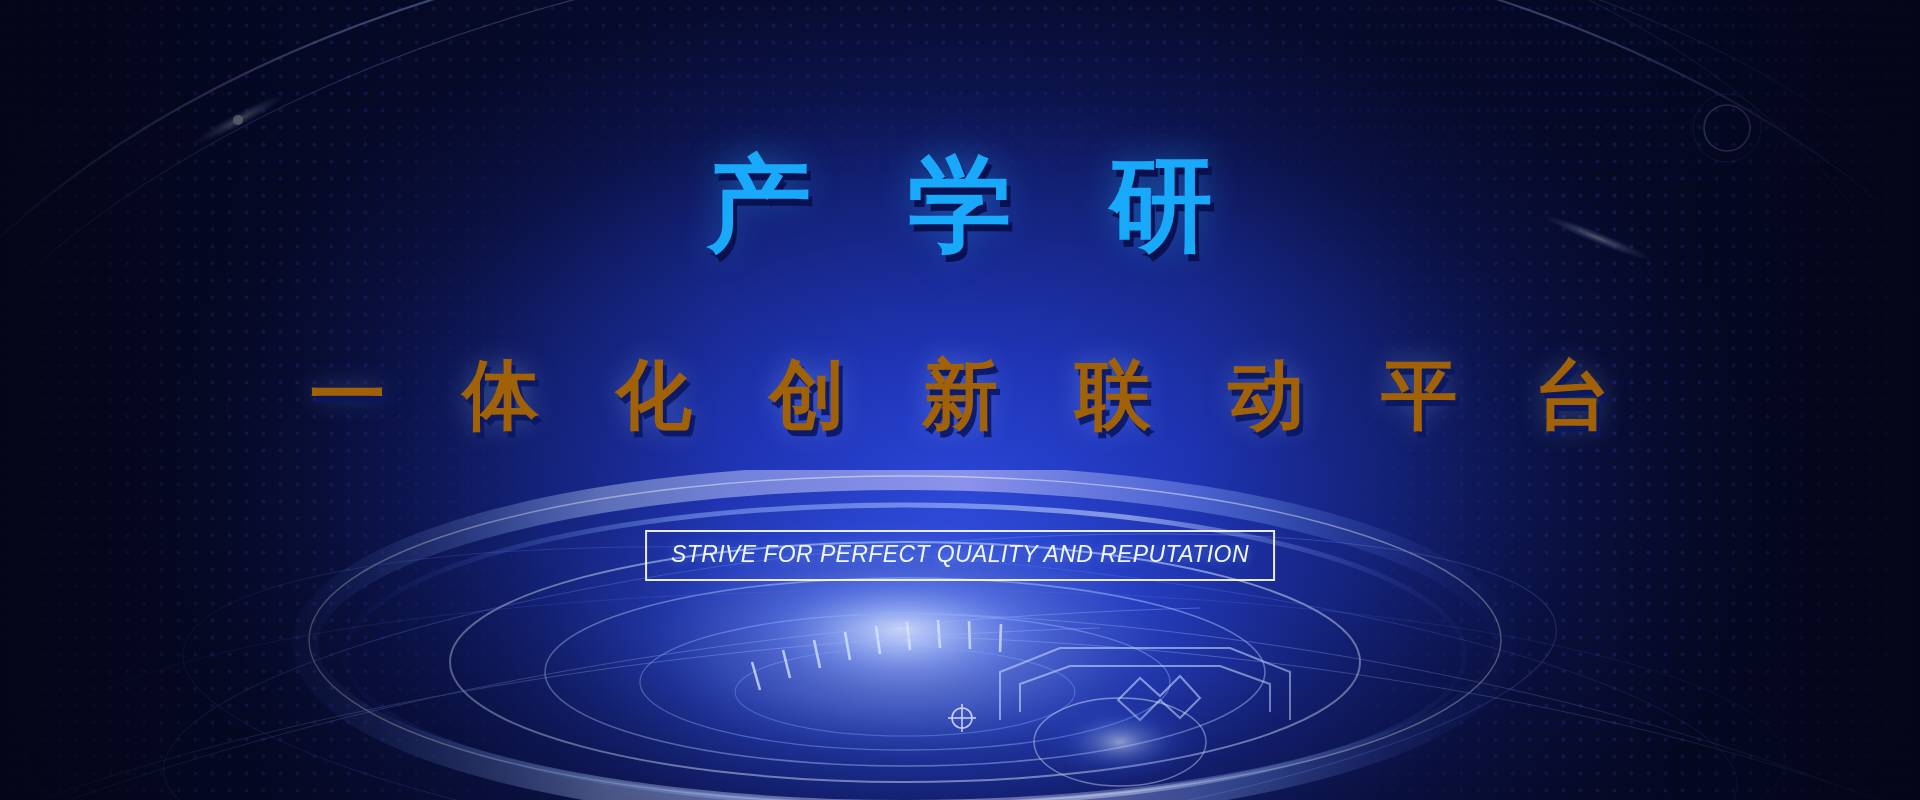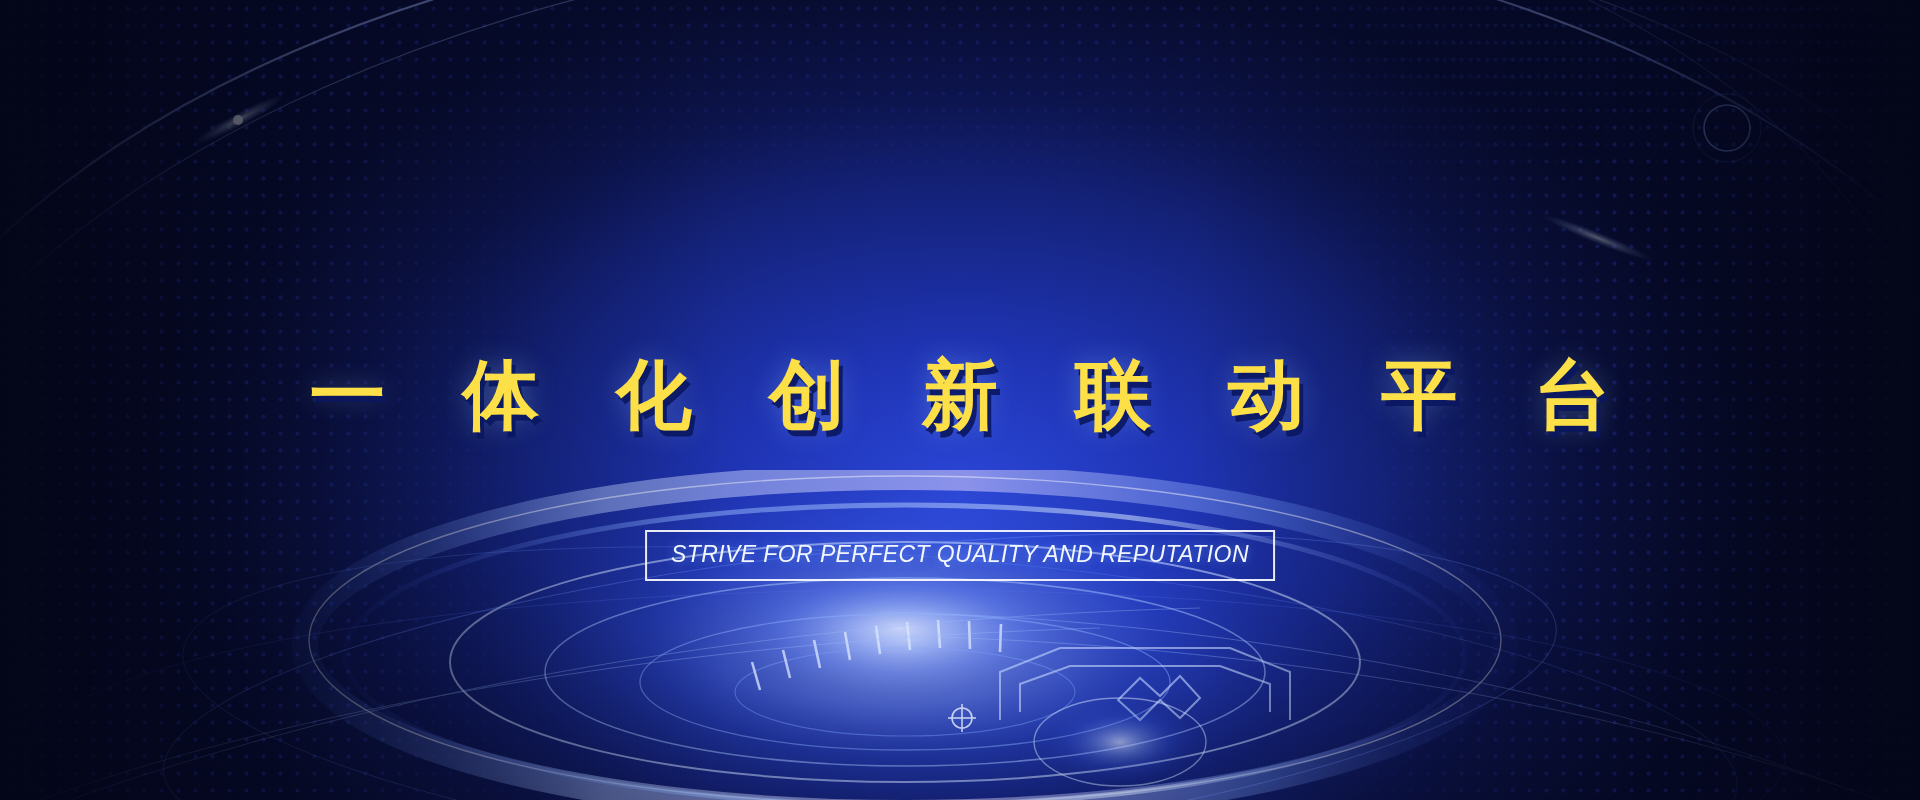--- a/index.html
+++ b/index.html
@@ -45,21 +45,21 @@
     position:absolute;left:0;right:0;top:150px;text-align:center;
     font-size:104px;line-height:1.05;font-weight:bold;
     letter-spacing:34px;text-indent:34px;
     color:#18a9fb;
     text-shadow:4px 7px 0 rgba(8,16,78,.95), 0 0 34px rgba(40,170,255,.45);
   }
   .title-cn2{
     position:absolute;left:0;right:0;top:355px;text-align:center;
     font-size:76px;line-height:1.05;font-weight:bold;
     letter-spacing:28px;text-indent:28px;
-    color:#fde047;
+    color:#a16207;
     text-shadow:4px 6px 0 rgba(10,22,96,.9), 0 0 26px rgba(150,200,255,.35);
   }
   .subtitle-box{
     position:absolute;left:50%;top:530px;transform:translateX(-50%);
     border:2px solid rgba(255,255,255,.9);
     padding:9px 24px 11px 24px;
   }
   .subtitle-text{
     font-size:23px;font-style:italic;font-weight:normal;
     letter-spacing:.4px;color:#f2f6ff;white-space:nowrap;
@@ -202,20 +202,21 @@
         <circle cx="962" cy="718" r="10" fill="none"></circle>
         <line x1="962" y1="704" x2="962" y2="732"></line>
         <line x1="948" y1="718" x2="976" y2="718"></line>
       </g>
     </g>
   </svg>
 
   <div class="bg-vignette"></div>
 
   <div class="content">
+    <div class="title-cn">产 学 研</div>
 
     <div class="title-cn2">一 体 化 创 新 联 动 平 台</div>
 
     <div class="subtitle-box">
       <div class="subtitle-text">STRIVE FOR PERFECT QUALITY AND REPUTATION</div>
     </div>
   </div>
 
 </div>
 

